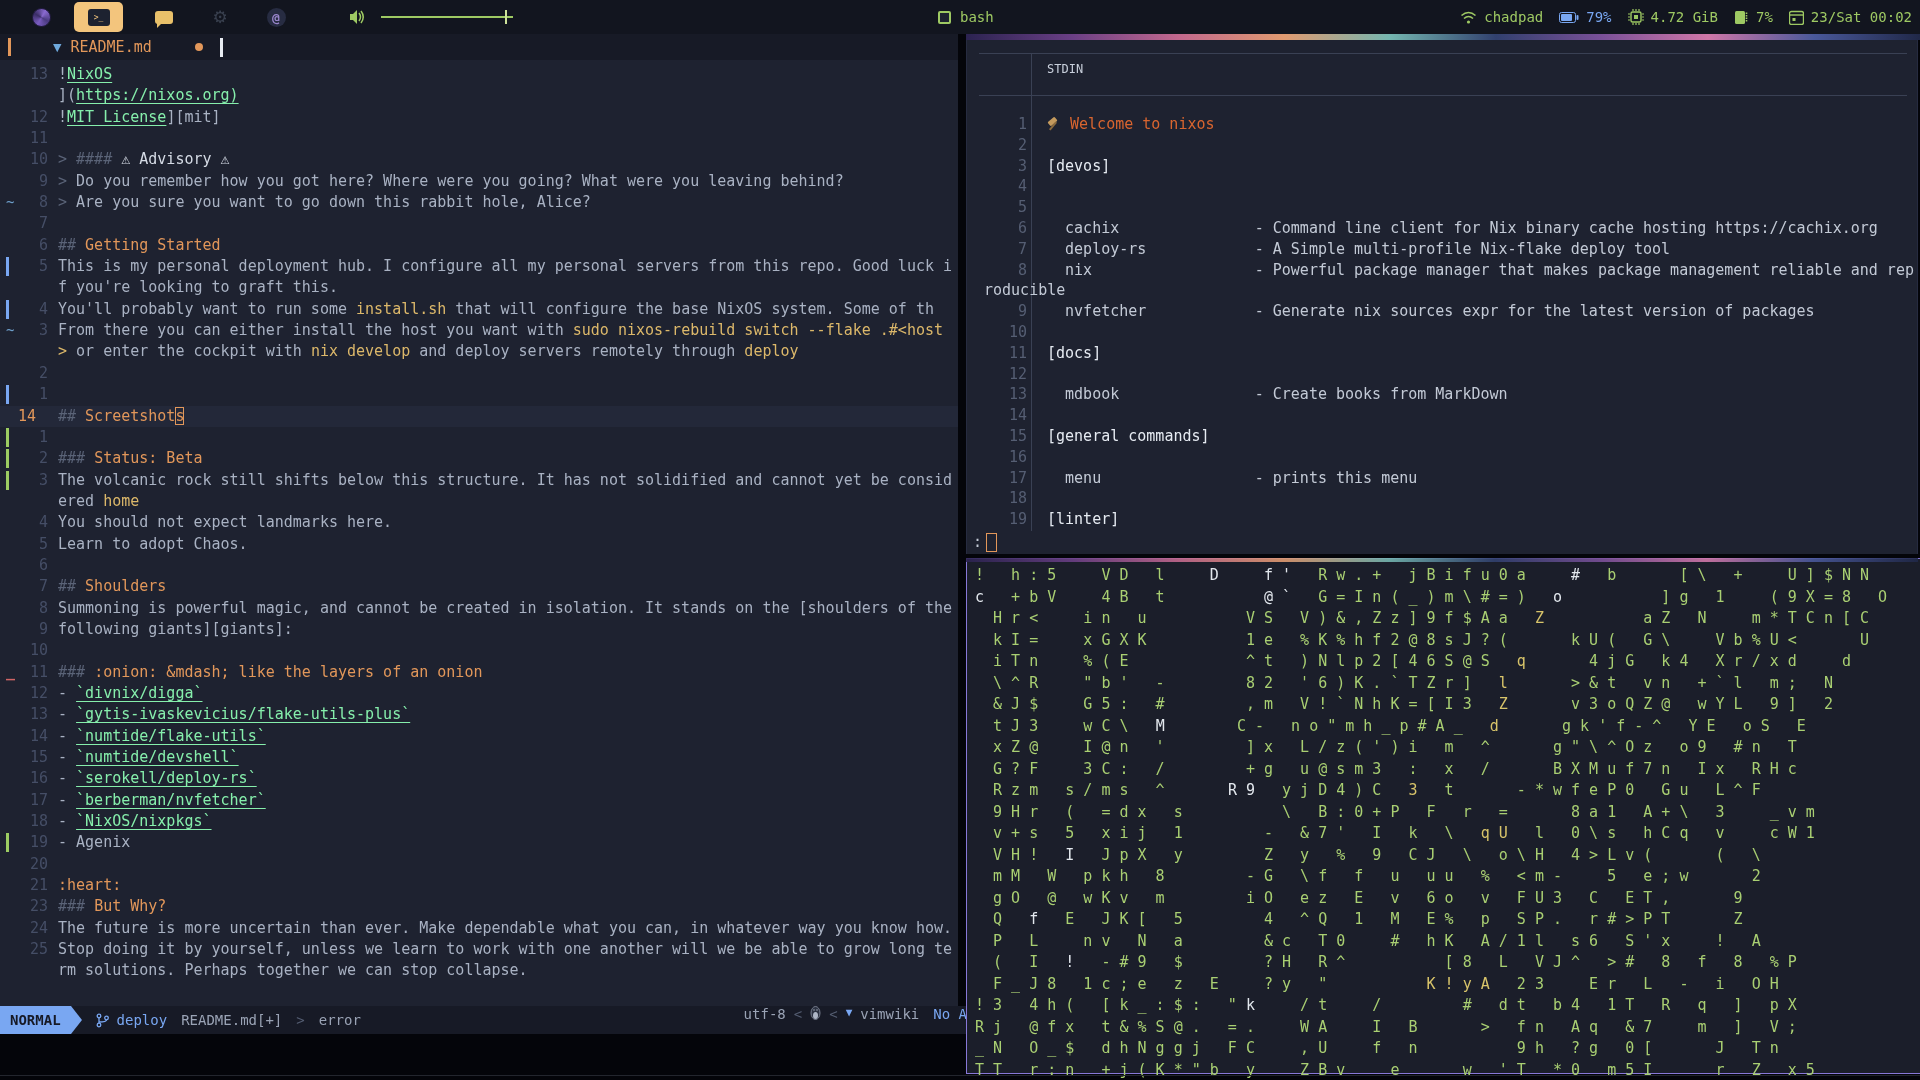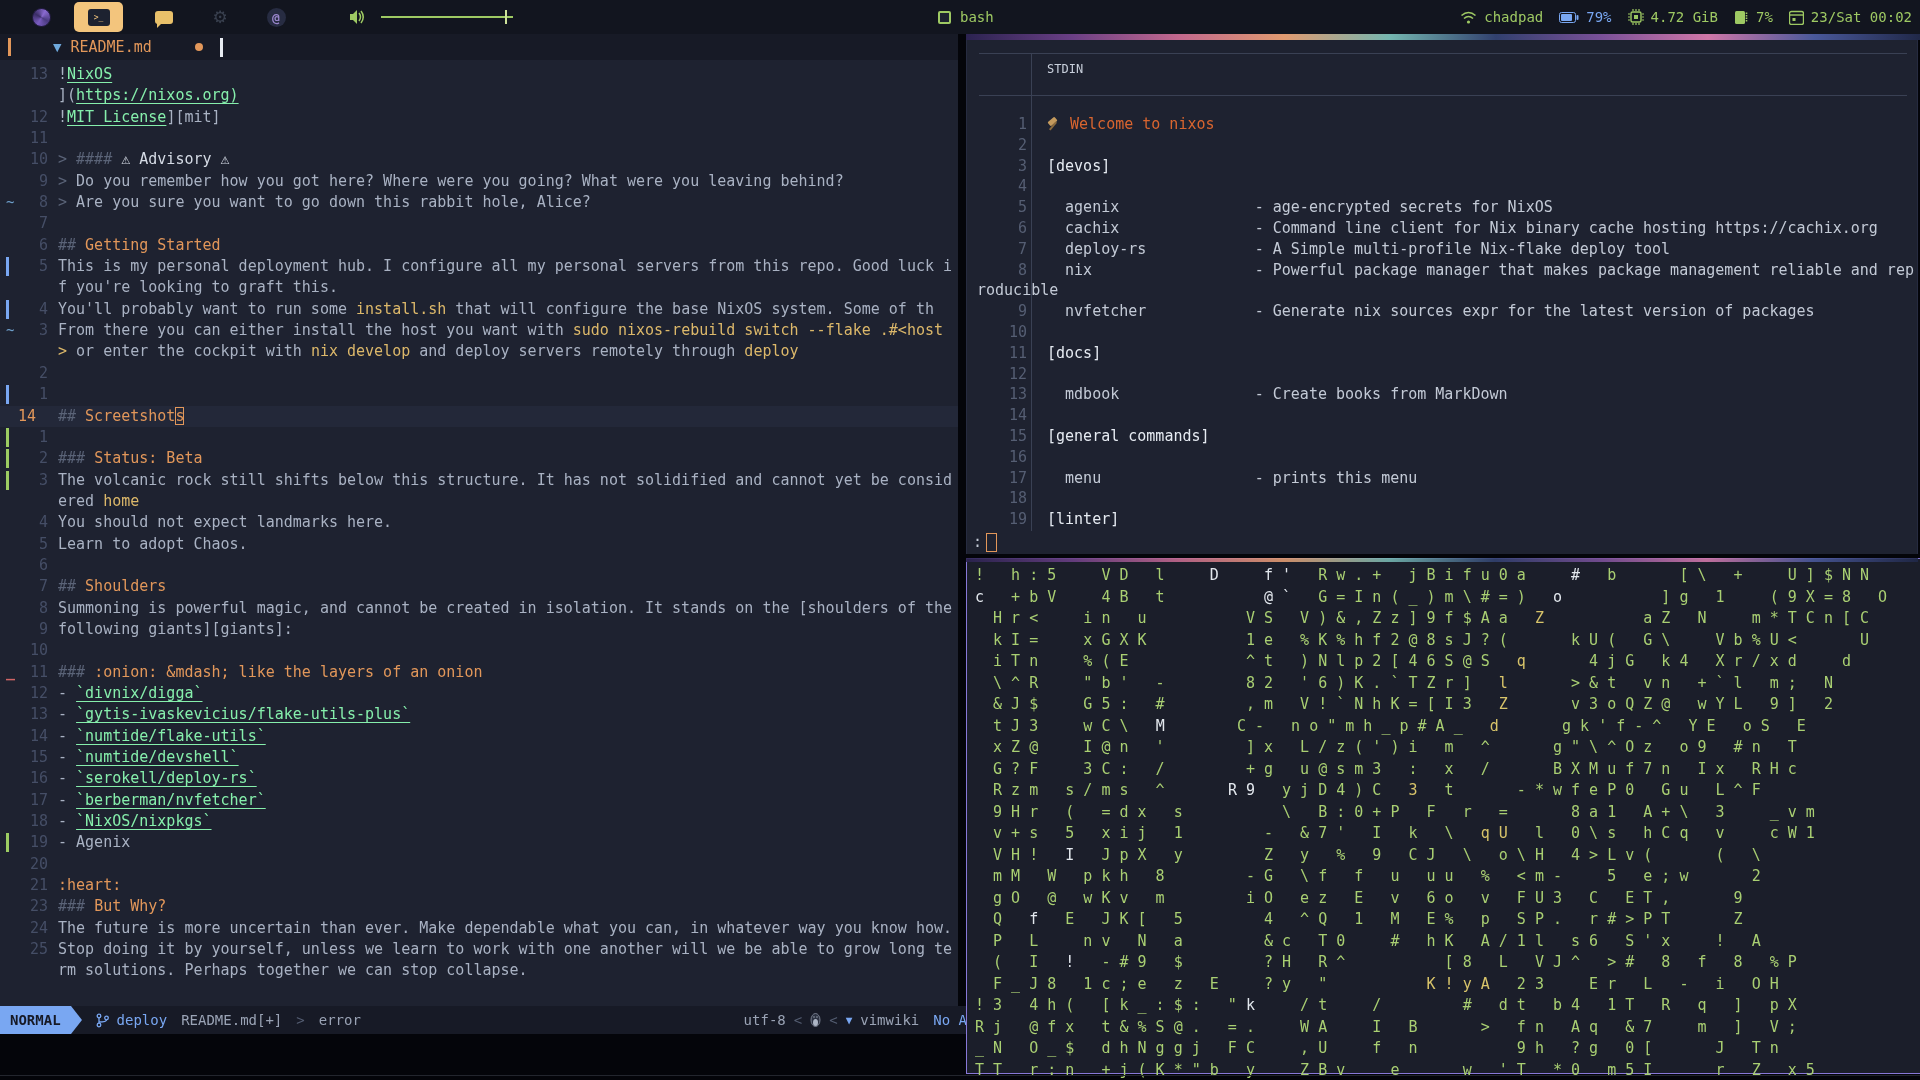--- a/index.html
+++ b/index.html
@@ -66,38 +66,38 @@
   #statusline { position:absolute; left:0; bottom:0; width:1134px; height:28px; background:#171a26;
                 display:flex; align-items:center; font-size:14px; }
   .mode-chip { height:28px; background:#79a7f2; color:#161925; font-weight:bold; padding:0 10px;
                line-height:28px; }
   .pl-right { width:0; height:0; border-top:14px solid transparent; border-bottom:14px solid transparent;
               border-left:11px solid #79a7f2; }
   .pl-left { width:0; height:0; border-top:14px solid transparent; border-bottom:14px solid transparent;
              border-right:11px solid #79a7f2; }
   .sl-blue { color:#79a7f2; } .sl-txt { color:#9aa3b5; } .sl-dim { color:#545d72; }
   .sl-gap { margin-left:14px; } .sl-sp { margin-left:8px; }
-  #sl-right { margin-left:auto; display:flex; align-items:center; }
+  #sl-right { margin-left:auto; display:flex; align-items:flex-start; }
   .pos-chip { height:28px; background:#79a7f2; color:#161925; font-weight:bold; padding:0 12px;
               line-height:28px; }
 
   
   #pager-win { position:absolute; left:966px; top:36px; width:952px; height:518px; background:#1e2230;
                border-left:1px solid #262b40; border-right:1px solid #262b40; }
   .nebula { background:linear-gradient(90deg,#2b2350,#6a3f85,#c2688e,#e09a70,#74b6b0,#31406e,
             #7a5098,#d077a8,#49589a,#202848); }
   #pager-top { position:absolute; left:-1px; top:-2px; width:954px; height:6px; }
   .pg-rule { position:absolute; left:12px; width:928px; height:1px; background:#3a4154; }
   #pg-header { position:absolute; left:80px; top:26px; color:#c9d0dc; font-size:12px; }
   .pg-vline { position:absolute; left:64px; top:17px; width:1px; height:478px; background:#3a4154; }
   #pg-rows { position:absolute; left:0; top:78px; width:950px; }
   .pg-row { position:relative; height:20.8px; line-height:20.8px; font-size:15px; white-space:pre; }
   .pg-num { position:absolute; left:16px; width:44px; text-align:right; color:#555e73; }
   .pg-text { position:absolute; left:80px; }
-  .pg-text.wrap { left:10px; }
+  .pg-text.wrap { left:17px; }
   .pg-welcome { color:#d9652f; } .pg-section { color:#e6ebf2; } .pg-cmd { color:#c3cad6; }
   .hammer-icon { position:relative; display:inline-block; width:14px; height:14px; vertical-align:-2px; }
   .hammer-icon:before { content:""; position:absolute; left:1px; top:2px; width:9px; height:5px;
                         background:#c49a5d; transform:rotate(-40deg); border-radius:1px; }
   .hammer-icon:after { content:""; position:absolute; left:5px; top:4px; width:2px; height:10px;
                        background:#8a6a3d; transform:rotate(40deg); }
   #pg-prompt { position:absolute; left:6px; top:495px; height:22px; font-size:15px; color:#c3cad6;
                display:flex; align-items:center; }
   .pg-cursor { width:11px; height:19px; border:1px solid #e2975a; margin-left:4px; }
 
@@ -305,21 +305,21 @@
     <div id="pager-top" class="nebula"></div>
     <div class="pg-rule" style="top:17px"></div>
     <div id="pg-header">STDIN</div>
     <div class="pg-rule" style="top:59px"></div>
     <div class="pg-vline"></div>
     <div id="pg-rows">
         <div class="pg-row"><span class="pg-num">1</span><span class="pg-text"><span class="hammer-icon"></span><span class="pg-welcome"> Welcome to nixos</span></span></div>
         <div class="pg-row"><span class="pg-num">2</span><span class="pg-text"></span></div>
         <div class="pg-row"><span class="pg-num">3</span><span class="pg-text"><span class="pg-section">[devos]</span></span></div>
         <div class="pg-row"><span class="pg-num">4</span><span class="pg-text"></span></div>
-        <div class="pg-row"><span class="pg-num">5</span><span class="pg-text"><span class="pg-cmd">  agenix               - age-encrypted secrets for NixOS</span></span></div>
+        <div class="pg-row"><span class="pg-num">5</span></div>
         <div class="pg-row"><span class="pg-num">6</span><span class="pg-text"><span class="pg-cmd">  cachix               - Command line client for Nix binary cache hosting https://cachix.org</span></span></div>
         <div class="pg-row"><span class="pg-num">7</span><span class="pg-text"><span class="pg-cmd">  deploy-rs            - A Simple multi-profile Nix-flake deploy tool</span></span></div>
         <div class="pg-row"><span class="pg-num">8</span><span class="pg-text"><span class="pg-cmd">  nix                  - Powerful package manager that makes package management reliable and rep</span></span></div>
         <div class="pg-row"><span class="pg-num"></span><span class="pg-text wrap"><span class="pg-cmd">roducible</span></span></div>
         <div class="pg-row"><span class="pg-num">9</span><span class="pg-text"><span class="pg-cmd">  nvfetcher            - Generate nix sources expr for the latest version of packages</span></span></div>
         <div class="pg-row"><span class="pg-num">10</span><span class="pg-text"></span></div>
         <div class="pg-row"><span class="pg-num">11</span><span class="pg-text"><span class="pg-section">[docs]</span></span></div>
         <div class="pg-row"><span class="pg-num">12</span><span class="pg-text"></span></div>
         <div class="pg-row"><span class="pg-num">13</span><span class="pg-text"><span class="pg-cmd">  mdbook               - Create books from MarkDown</span></span></div>
         <div class="pg-row"><span class="pg-num">14</span><span class="pg-text"></span></div>

